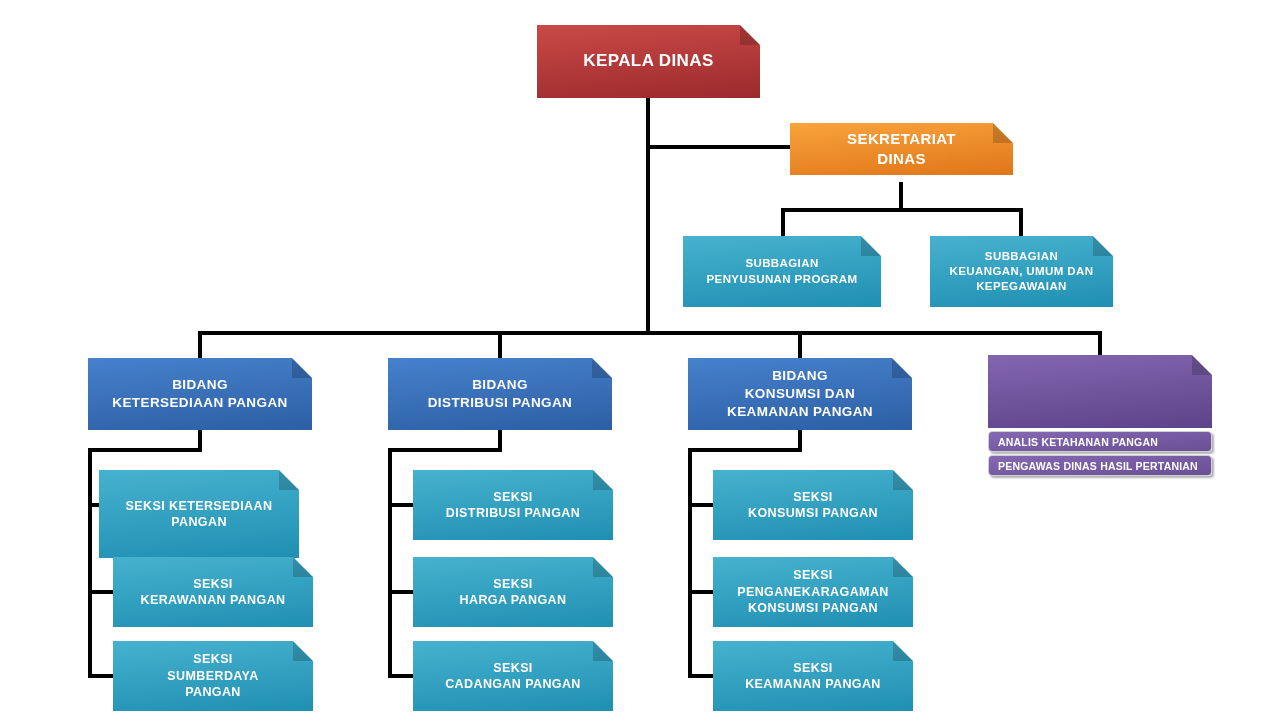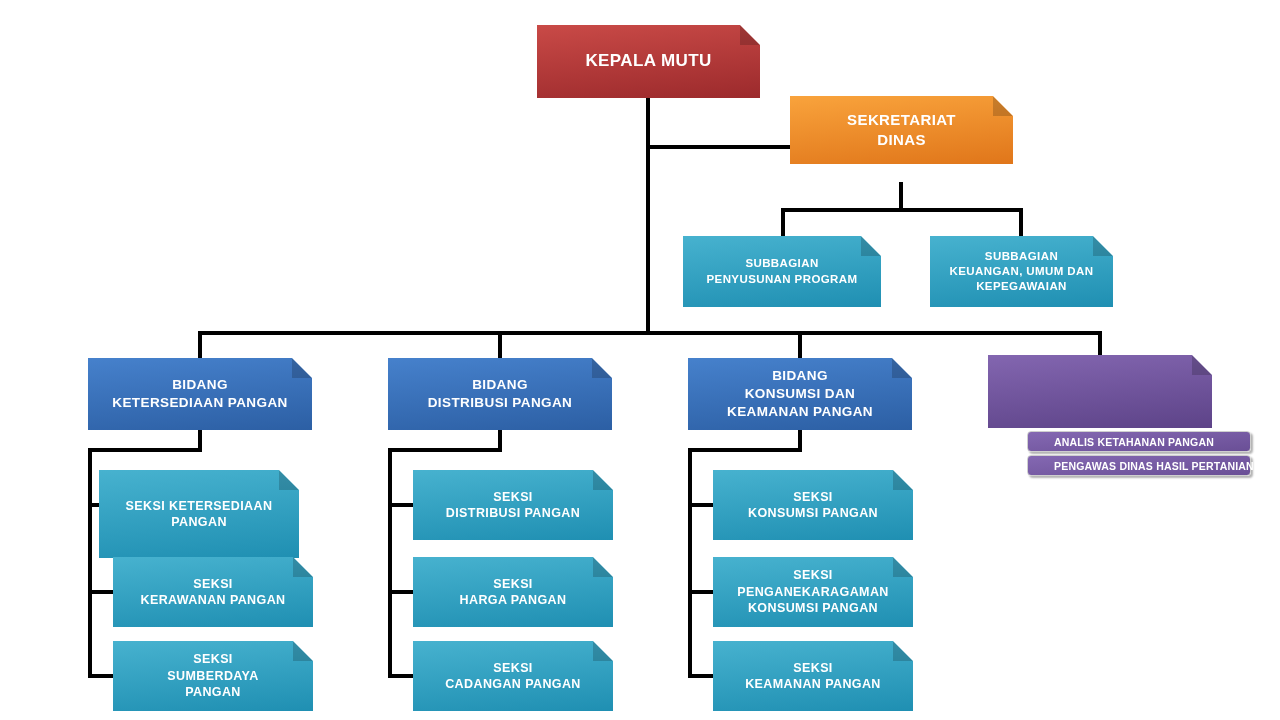--- a/index.html
+++ b/index.html
@@ -53,32 +53,31 @@
   .f12 { font-size: 12.5px; }
   .f11 { font-size: 11.5px; }
 
   
   .bar {
     position: absolute;
     z-index: 2;
     display: flex;
     align-items: center;
     justify-content: flex-start;
-    padding-left: 26px;
+    padding-left: 9px;
     box-sizing: border-box;
     color: var(--text, #fff);
     font-weight: 700;
     font-size: 10.5px;
     letter-spacing: 0.2px;
     background: linear-gradient(175deg, #8468b2 0%, #6a4f96 100%);
     border: 1px solid #cfcfcf;
     border-radius: 4px;
     box-shadow: 2px 2px 2px rgba(0,0,0,0.3);
     white-space: nowrap;
-    margin-left: 39px;
   }
 </style>
 </head>
 <body>
 
 <div id="canvas">
 
   <div class="line" style="left:646px;top:96px;width:4px;height:239px"></div>
   <div class="line" style="left:646px;top:145px;width:148px;height:4px"></div>
   <div class="line" style="left:899px;top:182px;width:4px;height:30px"></div>
@@ -107,24 +106,24 @@
 
   <div class="line" style="left:798px;top:428px;width:4px;height:24px"></div>
   <div class="line" style="left:688px;top:448px;width:114px;height:4px"></div>
   <div class="line" style="left:688px;top:448px;width:4px;height:230px"></div>
   <div class="line" style="left:688px;top:503px;width:28px;height:4px"></div>
   <div class="line" style="left:688px;top:590px;width:28px;height:4px"></div>
   <div class="line" style="left:688px;top:674px;width:28px;height:4px"></div>
 
   <div class="node red f17" style="left:537px;top:25px;width:223px;height:73px">
     <span class="fold"></span>
-    <span>KEPALA MUTU</span>
-  </div>
-
-  <div class="node orange f15" style="left:790px;top:96px;width:223px;height:68px">
+    <span>KEPALA DINAS</span>
+  </div>
+
+  <div class="node orange f15" style="left:790px;top:123px;width:223px;height:52px">
     <span class="fold"></span>
     <span>SEKRETARIAT<br>DINAS</span>
   </div>
 
   <div class="node teal f11" style="left:683px;top:236px;width:198px;height:71px">
     <span class="fold"></span>
     <span>SUBBAGIAN<br>PENYUSUNAN PROGRAM</span>
   </div>
 
   <div class="node teal f11" style="left:930px;top:236px;width:183px;height:71px">

